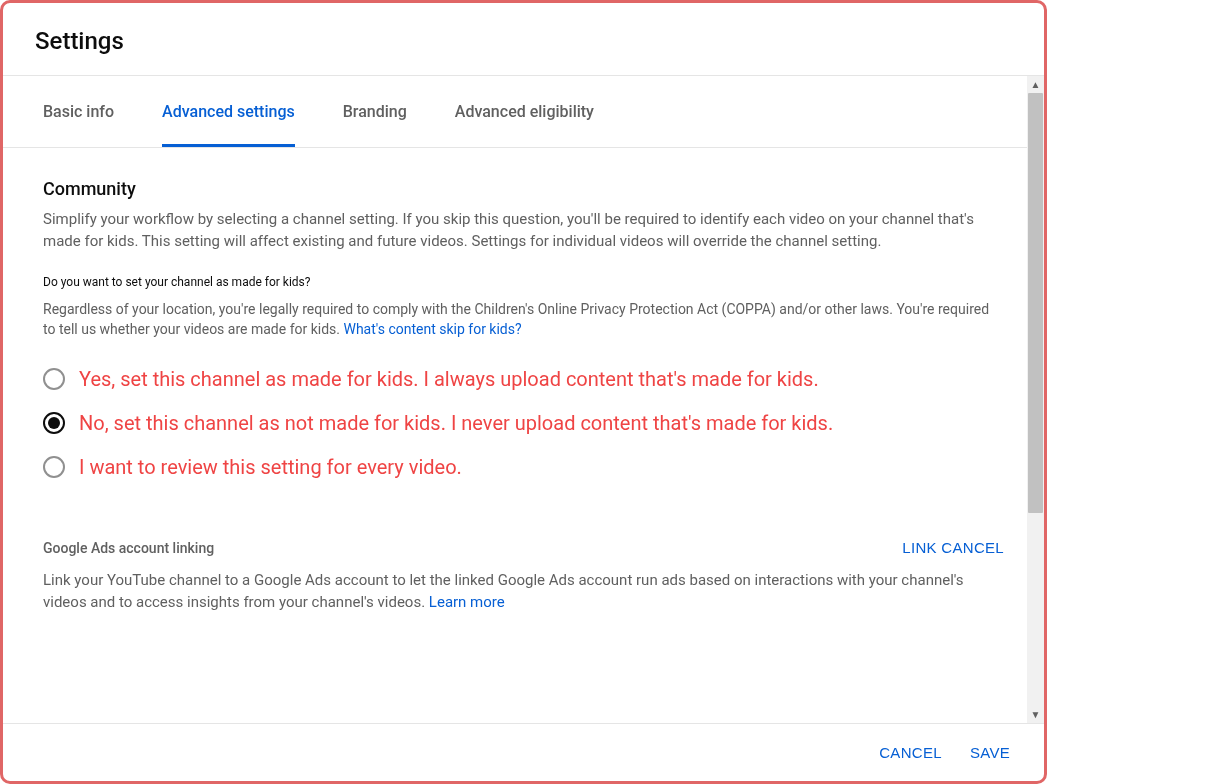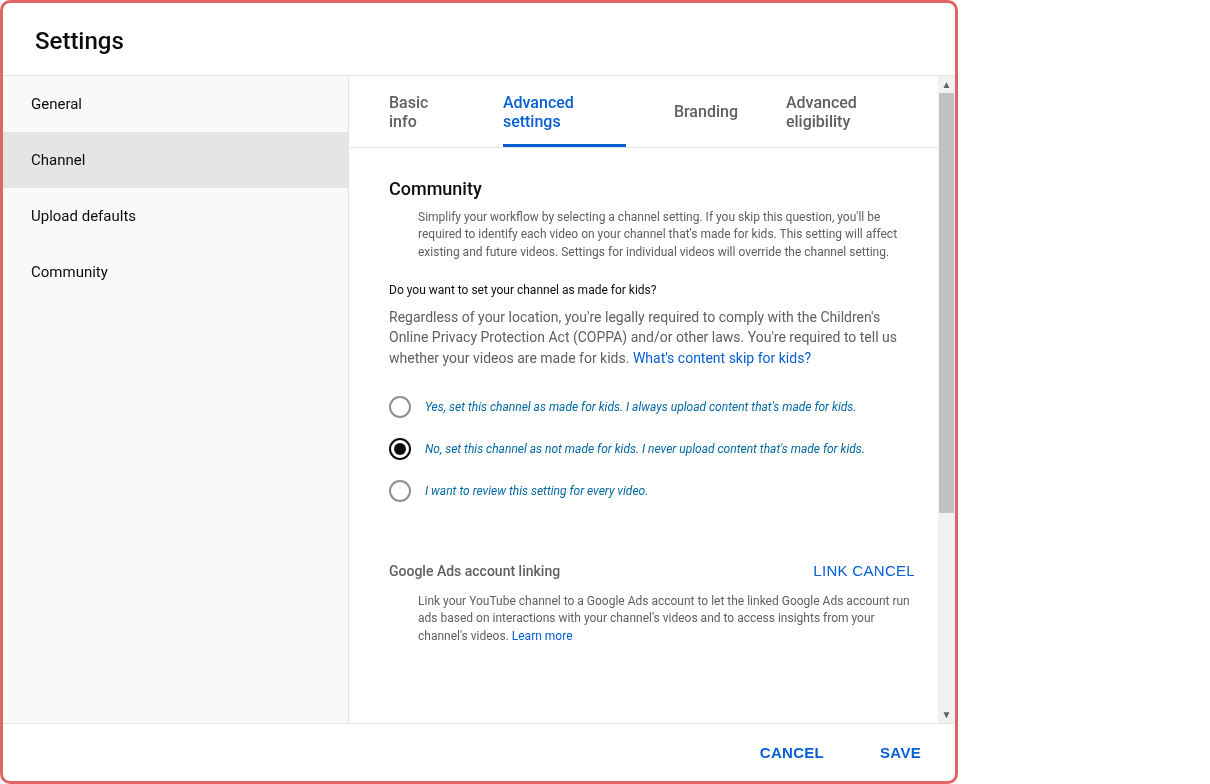--- a/index.html
+++ b/index.html
@@ -3,21 +3,21 @@
   <meta charset="utf-8">
   <style>
     * { box-sizing: border-box; margin: 0; padding: 0; }
     body {
       font-family: Roboto, Arial, sans-serif;
       background: #fff;
       color: #0d0d0d;
       font-size: 14px;
     }
     .dialog {
-      width: 958px;
+      width: 1047px;
       height: 784px;
       border: 3px solid #e06666;
       border-radius: 10px;
       display: flex;
       flex-direction: column;
       overflow: hidden;
       background: #fff;
     }
     .header {
       padding: 24px 32px 20px 32px;
@@ -91,25 +91,24 @@
     .content {
       padding: 30px 40px 0 40px;
     }
     .section-title {
       font-size: 18px;
       font-weight: 500;
       color: #0d0d0d;
       margin-bottom: 10px;
     }
     .desc {
-      font-size: 12px;
+      font-size: 15px;
       color: #606060;
       line-height: 1.45;
       margin-bottom: 22px;
-      margin-left: 29px;
     }
     .question {
       font-size: 12px;
       color: #0d0d0d;
       margin-bottom: 10px;
       font-weight: 400;
     }
     .legal {
       font-size: 14px;
       color: #606060;
@@ -141,23 +140,22 @@
       border-color: #0d0d0d;
     }
     .radio.checked::after {
       content: "";
       position: absolute;
       inset: 3px;
       background: #0d0d0d;
       border-radius: 50%;
     }
     .radio-label {
-      font-size: 12px;
-      color: #0369a1;
-      font-style: italic;
+      font-size: 20px;
+      color: #ef4444;
     }
     .linking-section {
       margin-top: 50px;
     }
     .linking-header {
       display: flex;
       justify-content: space-between;
       align-items: center;
       margin-bottom: 14px;
     }
@@ -206,51 +204,36 @@
       display: flex;
       justify-content: flex-end;
       align-items: center;
       gap: 28px;
       padding: 20px 34px;
     }
     .footer-btn {
       background: none;
       border: none;
       color: #065fd4;
-      font-weight: 700;
+      font-weight: 400;
       font-size: 15px;
       cursor: pointer;
       letter-spacing: 0.3px;
-      margin-left: 28px;
     }
   </style>
 </head>
 <body>
 
 <div class="dialog">
   <div class="header">
     <h1>Settings</h1>
   </div>
 
   <div class="body">
 
-    <div class="sidebar">
-      <div class="sidebar-item">
-        <span>General</span>
-      </div>
-      <div class="sidebar-item active">
-        <span>Channel</span>
-      </div>
-      <div class="sidebar-item">
-        <span>Upload defaults</span>
-      </div>
-      <div class="sidebar-item">
-        <span>Community</span>
-      </div>
-    </div>
 
     <div class="main-wrapper">
       <div class="main">
 
         <div class="tabs">
           <div class="tab">
             <span>Basic info</span>
           </div>
           <div class="tab active">
             <span>Advanced settings</span>

